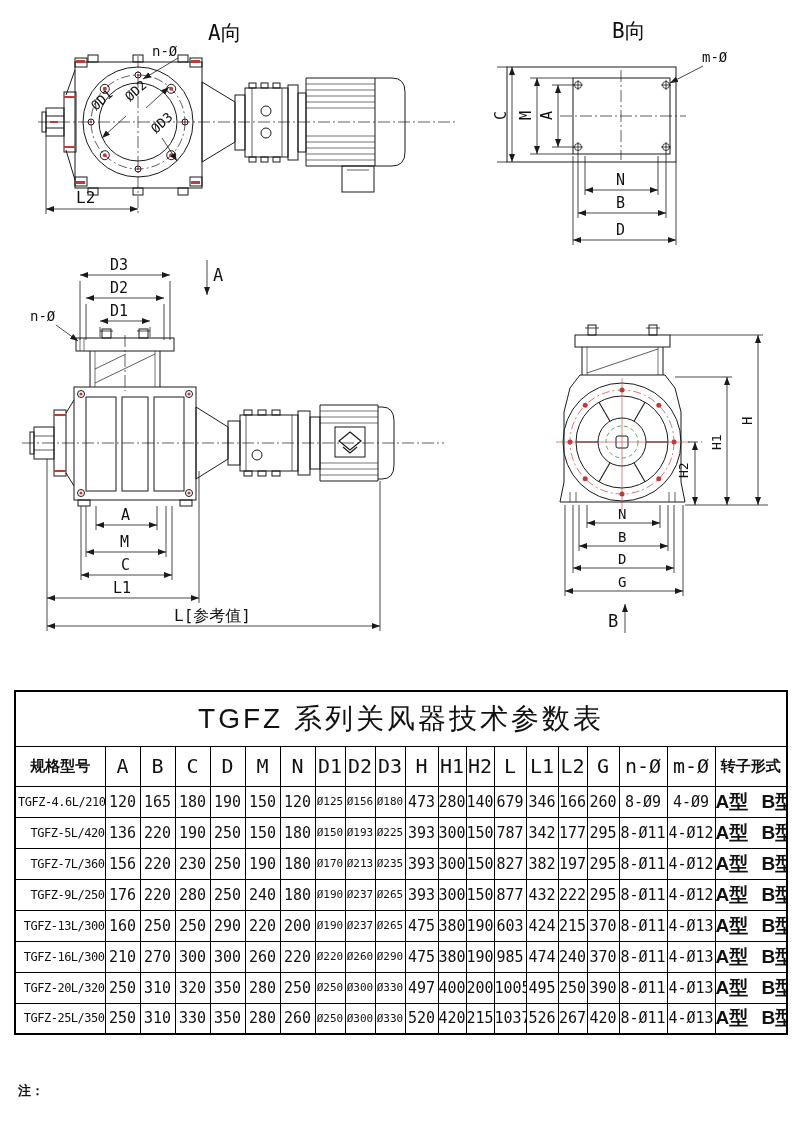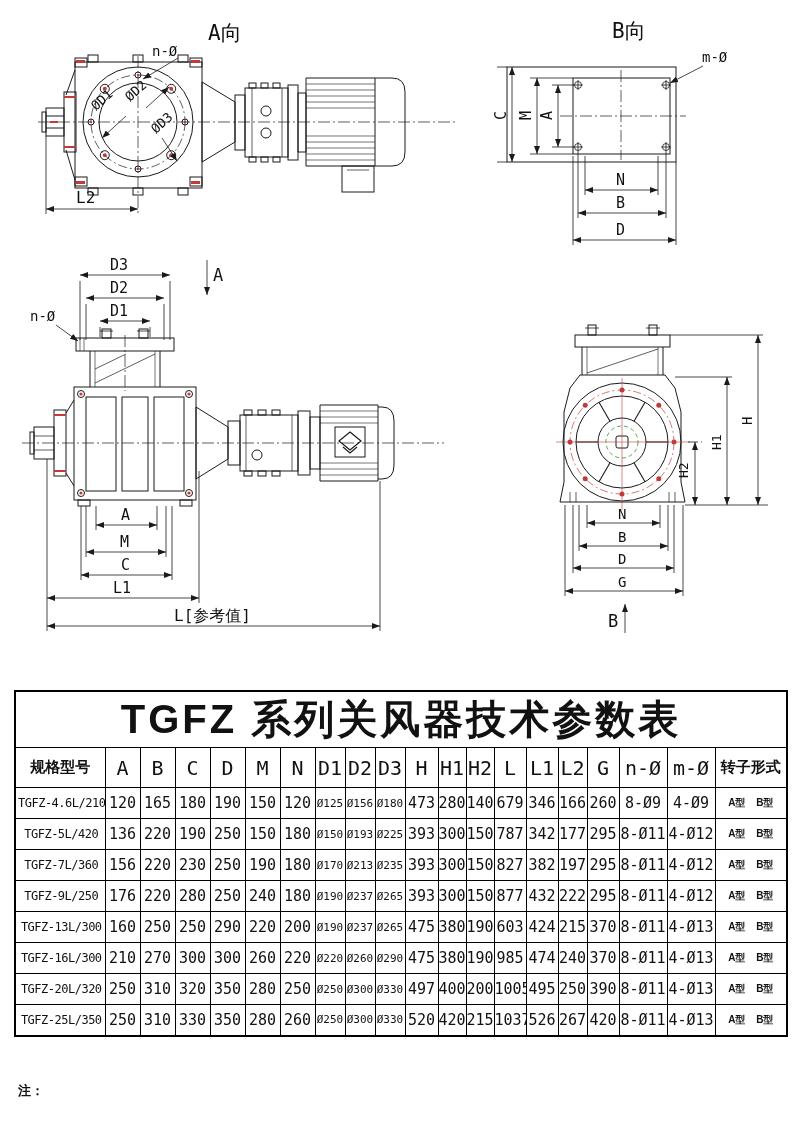--- a/index.html
+++ b/index.html
@@ -4,27 +4,27 @@
 <style>
   *{margin:0;padding:0;box-sizing:border-box}
   html,body{background:#fff}
   body{width:800px;height:1145px;position:relative;font-family:"Liberation Sans",sans-serif;color:#111;overflow:hidden}
   .drawing{position:absolute}
   svg text{font-family:"DejaVu Sans Mono",monospace;fill:#111}
   
   .tbl-wrap{position:absolute;left:14px;top:690px;width:772px}
   table{border-collapse:collapse;table-layout:fixed;width:772px;border:2px solid #000}
   td,th{border:1px solid #000;text-align:center;vertical-align:middle;white-space:nowrap;overflow:hidden;padding:0}
-  .title-cell{height:55px;font-size:40px;letter-spacing:3px;font-weight:bold;font-family:"Liberation Sans",sans-serif}
+  .title-cell{height:55px;font-size:28px;letter-spacing:3px;font-weight:normal;font-family:"Liberation Sans",sans-serif}
   #hdr-row th{height:40px;font-size:20px;font-weight:normal;font-family:"DejaVu Sans Mono",monospace}
   #hdr-row th.cjk-h{font-size:15px;font-weight:bold;font-family:Liberation Sans, sans-serif}
   tbody td{height:31px;font-size:15px;font-family:"DejaVu Sans Mono",monospace}
-  tbody td.model{font-size:12px;text-align:center;padding-left:2px;letter-spacing:-0.5px}
+  tbody td.model{font-size:12px;text-align:right;padding-left:2px;letter-spacing:-0.5px}
   tbody td.dia{font-size:11px}
-  tbody td.rotor{font-size:10px;font-family:"Liberation Sans",sans-serif;font-weight:bold;word-spacing:8px}
+  tbody td.rotor{font-size:19px;font-family:"Liberation Sans",sans-serif;font-weight:bold;word-spacing:8px}
   
   .notes{position:absolute;left:18px;top:1078px;font-size:13px;font-weight:bold;line-height:25px;font-family:"Liberation Sans",sans-serif}
   .notes .row{display:flex}
   .notes .pfx{width:36px}
 </style>
 </head>
 <body>
 
 <svg class="drawing" style="left:30px;top:10px" width="430" height="230" viewBox="0 0 430 230">
   <defs>

